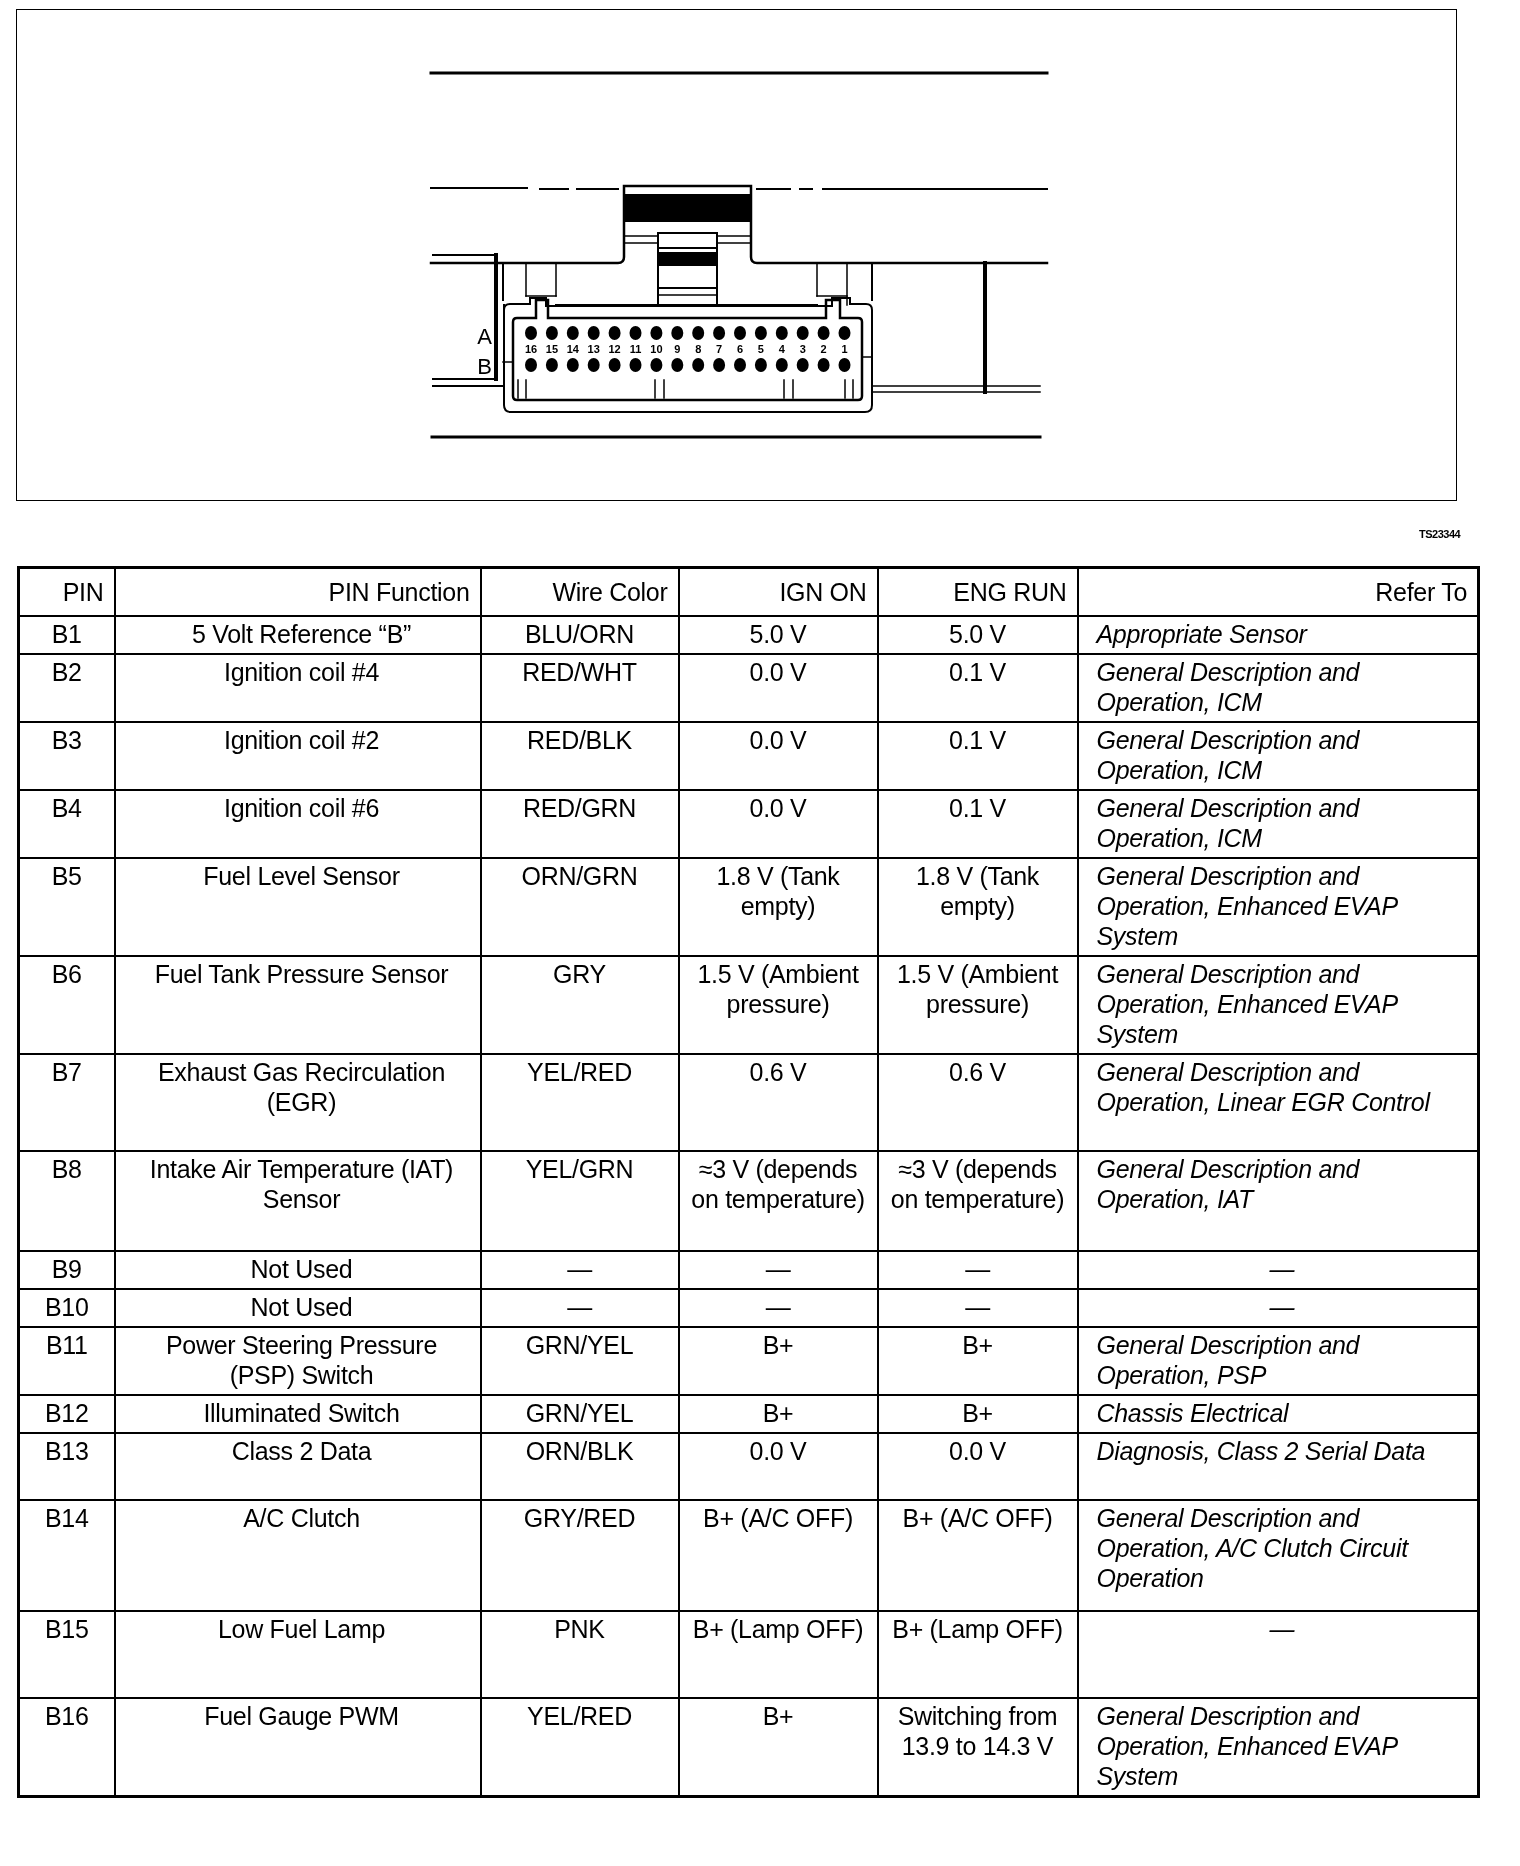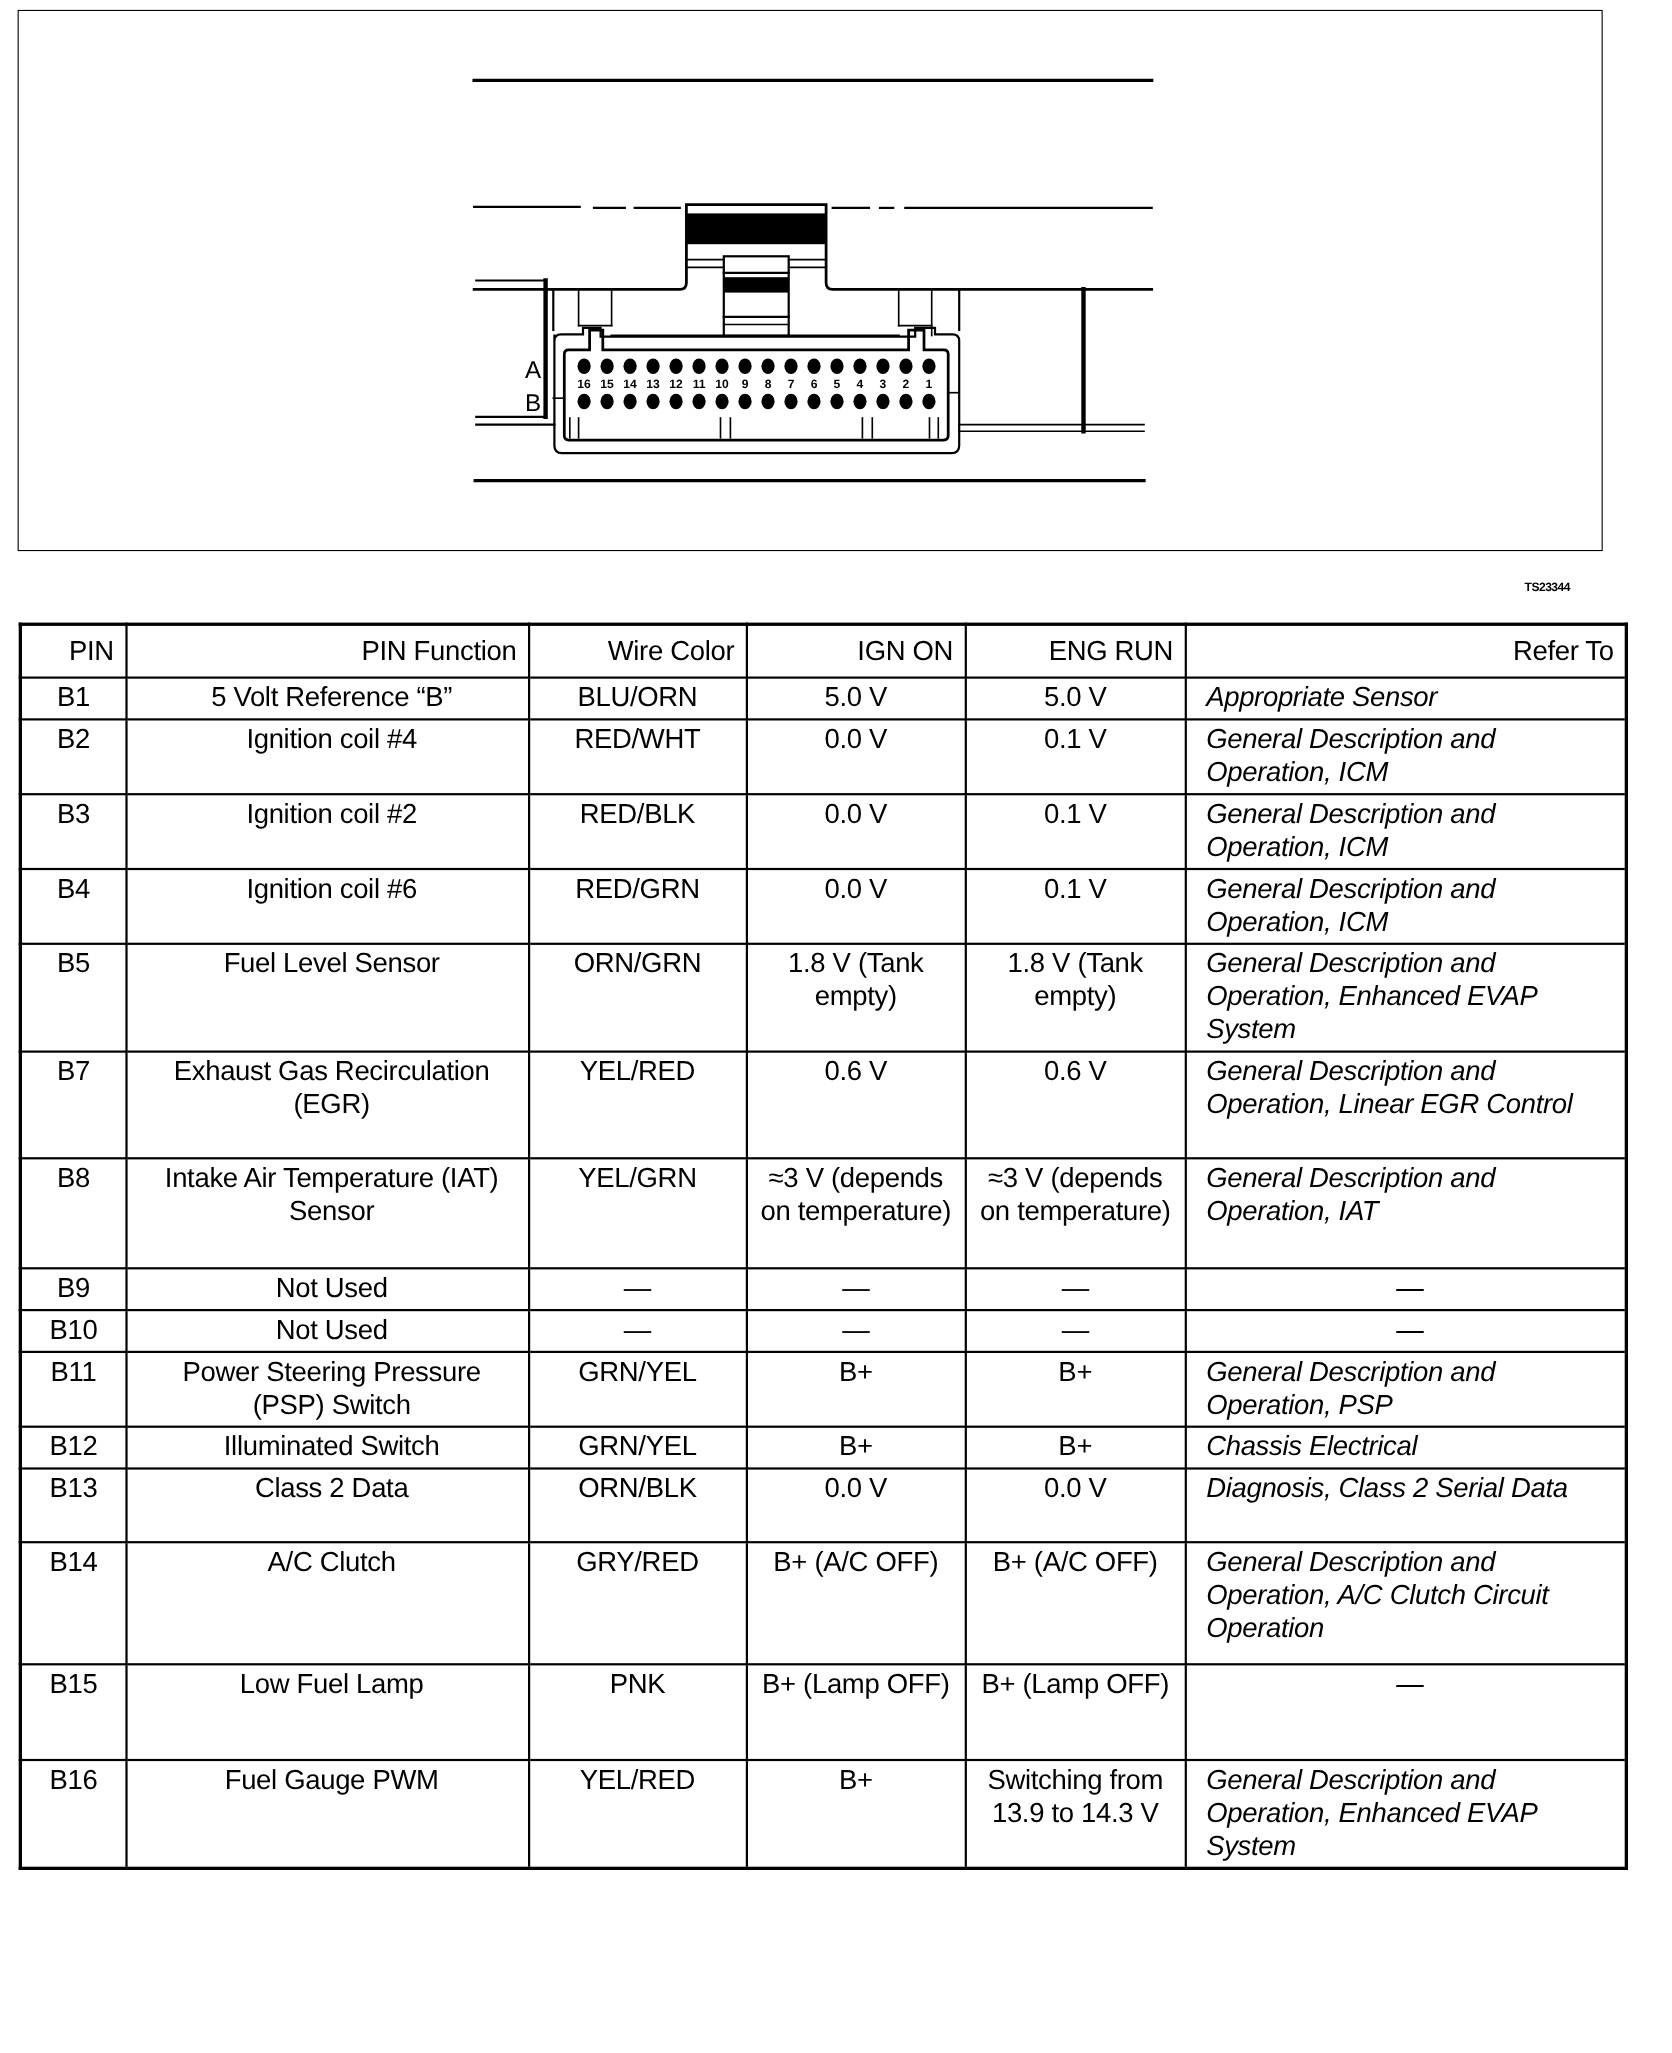--- a/index.html
+++ b/index.html
@@ -1,21 +1,21 @@
 <!DOCTYPE html>
 <html><head>
 <meta charset="utf-8">
 <style>
   html, body { margin: 0; padding: 0; background: #ffffff; }
   body { width: 1520px; height: 1866px; position: relative; overflow: hidden;
          font-family: "Liberation Sans", "DejaVu Sans", sans-serif; color: #000; }
   #figure { position: absolute; left: 16px; top: 9px; width: 1441px; height: 492px;
             border: 1.5px solid #000; box-sizing: border-box; }
   #diagram { position: absolute; left: 0; top: 0; }
-  #fig-id { position: absolute; left: 1386px; top: 528px; font-size: 11px; font-weight: bold;
+  #fig-id { position: absolute; left: 1419px; top: 528px; font-size: 11px; font-weight: bold;
             letter-spacing: -0.5px; }
   #pin-table { position: absolute; left: 17px; top: 566px; width: 1460px;
                border-collapse: collapse; border: 3px solid #000; table-layout: fixed; }
   #pin-table th, #pin-table td { border: 2px solid #000; vertical-align: top;
                font-size: 25px; line-height: 30px; padding: 2px 10px 4px 10px;
                letter-spacing: -0.3px; }
   #pin-table th { font-weight: normal; text-align: right; vertical-align: middle;
                   height: 38px; padding-top: 4px; }
   #pin-table td.c { text-align: center; }
   #pin-table td.l { text-align: left; padding-left: 18px; font-style: italic; }
@@ -198,20 +198,28 @@
         <td class="l">General Description and Operation, ICM</td>
       </tr>
       <tr style="height: 98px;">
         <td class="pin">B5</td>
         <td class="lf">Fuel Level Sensor</td>
         <td class="c">ORN/GRN</td>
         <td class="c">1.8 V (Tank empty)</td>
         <td class="c">1.8 V (Tank empty)</td>
         <td class="l">General Description and Operation, Enhanced EVAP System</td>
       </tr>
+      <tr style="height: 98px;">
+        <td class="pin">B6</td>
+        <td class="lf">Fuel Tank Pressure Sensor</td>
+        <td class="c">GRY</td>
+        <td class="c">1.5 V (Ambient pressure)</td>
+        <td class="c">1.5 V (Ambient pressure)</td>
+        <td class="l">General Description and Operation, Enhanced EVAP System</td>
+      </tr>
       <tr style="height: 97px;">
         <td class="pin">B7</td>
         <td class="lf">Exhaust Gas Recirculation (EGR)</td>
         <td class="c">YEL/RED</td>
         <td class="c">0.6 V</td>
         <td class="c">0.6 V</td>
         <td class="l">General Description and Operation, Linear EGR Control</td>
       </tr>
       <tr style="height: 100px; padding-left: 32px;">
         <td class="pin">B8</td>

